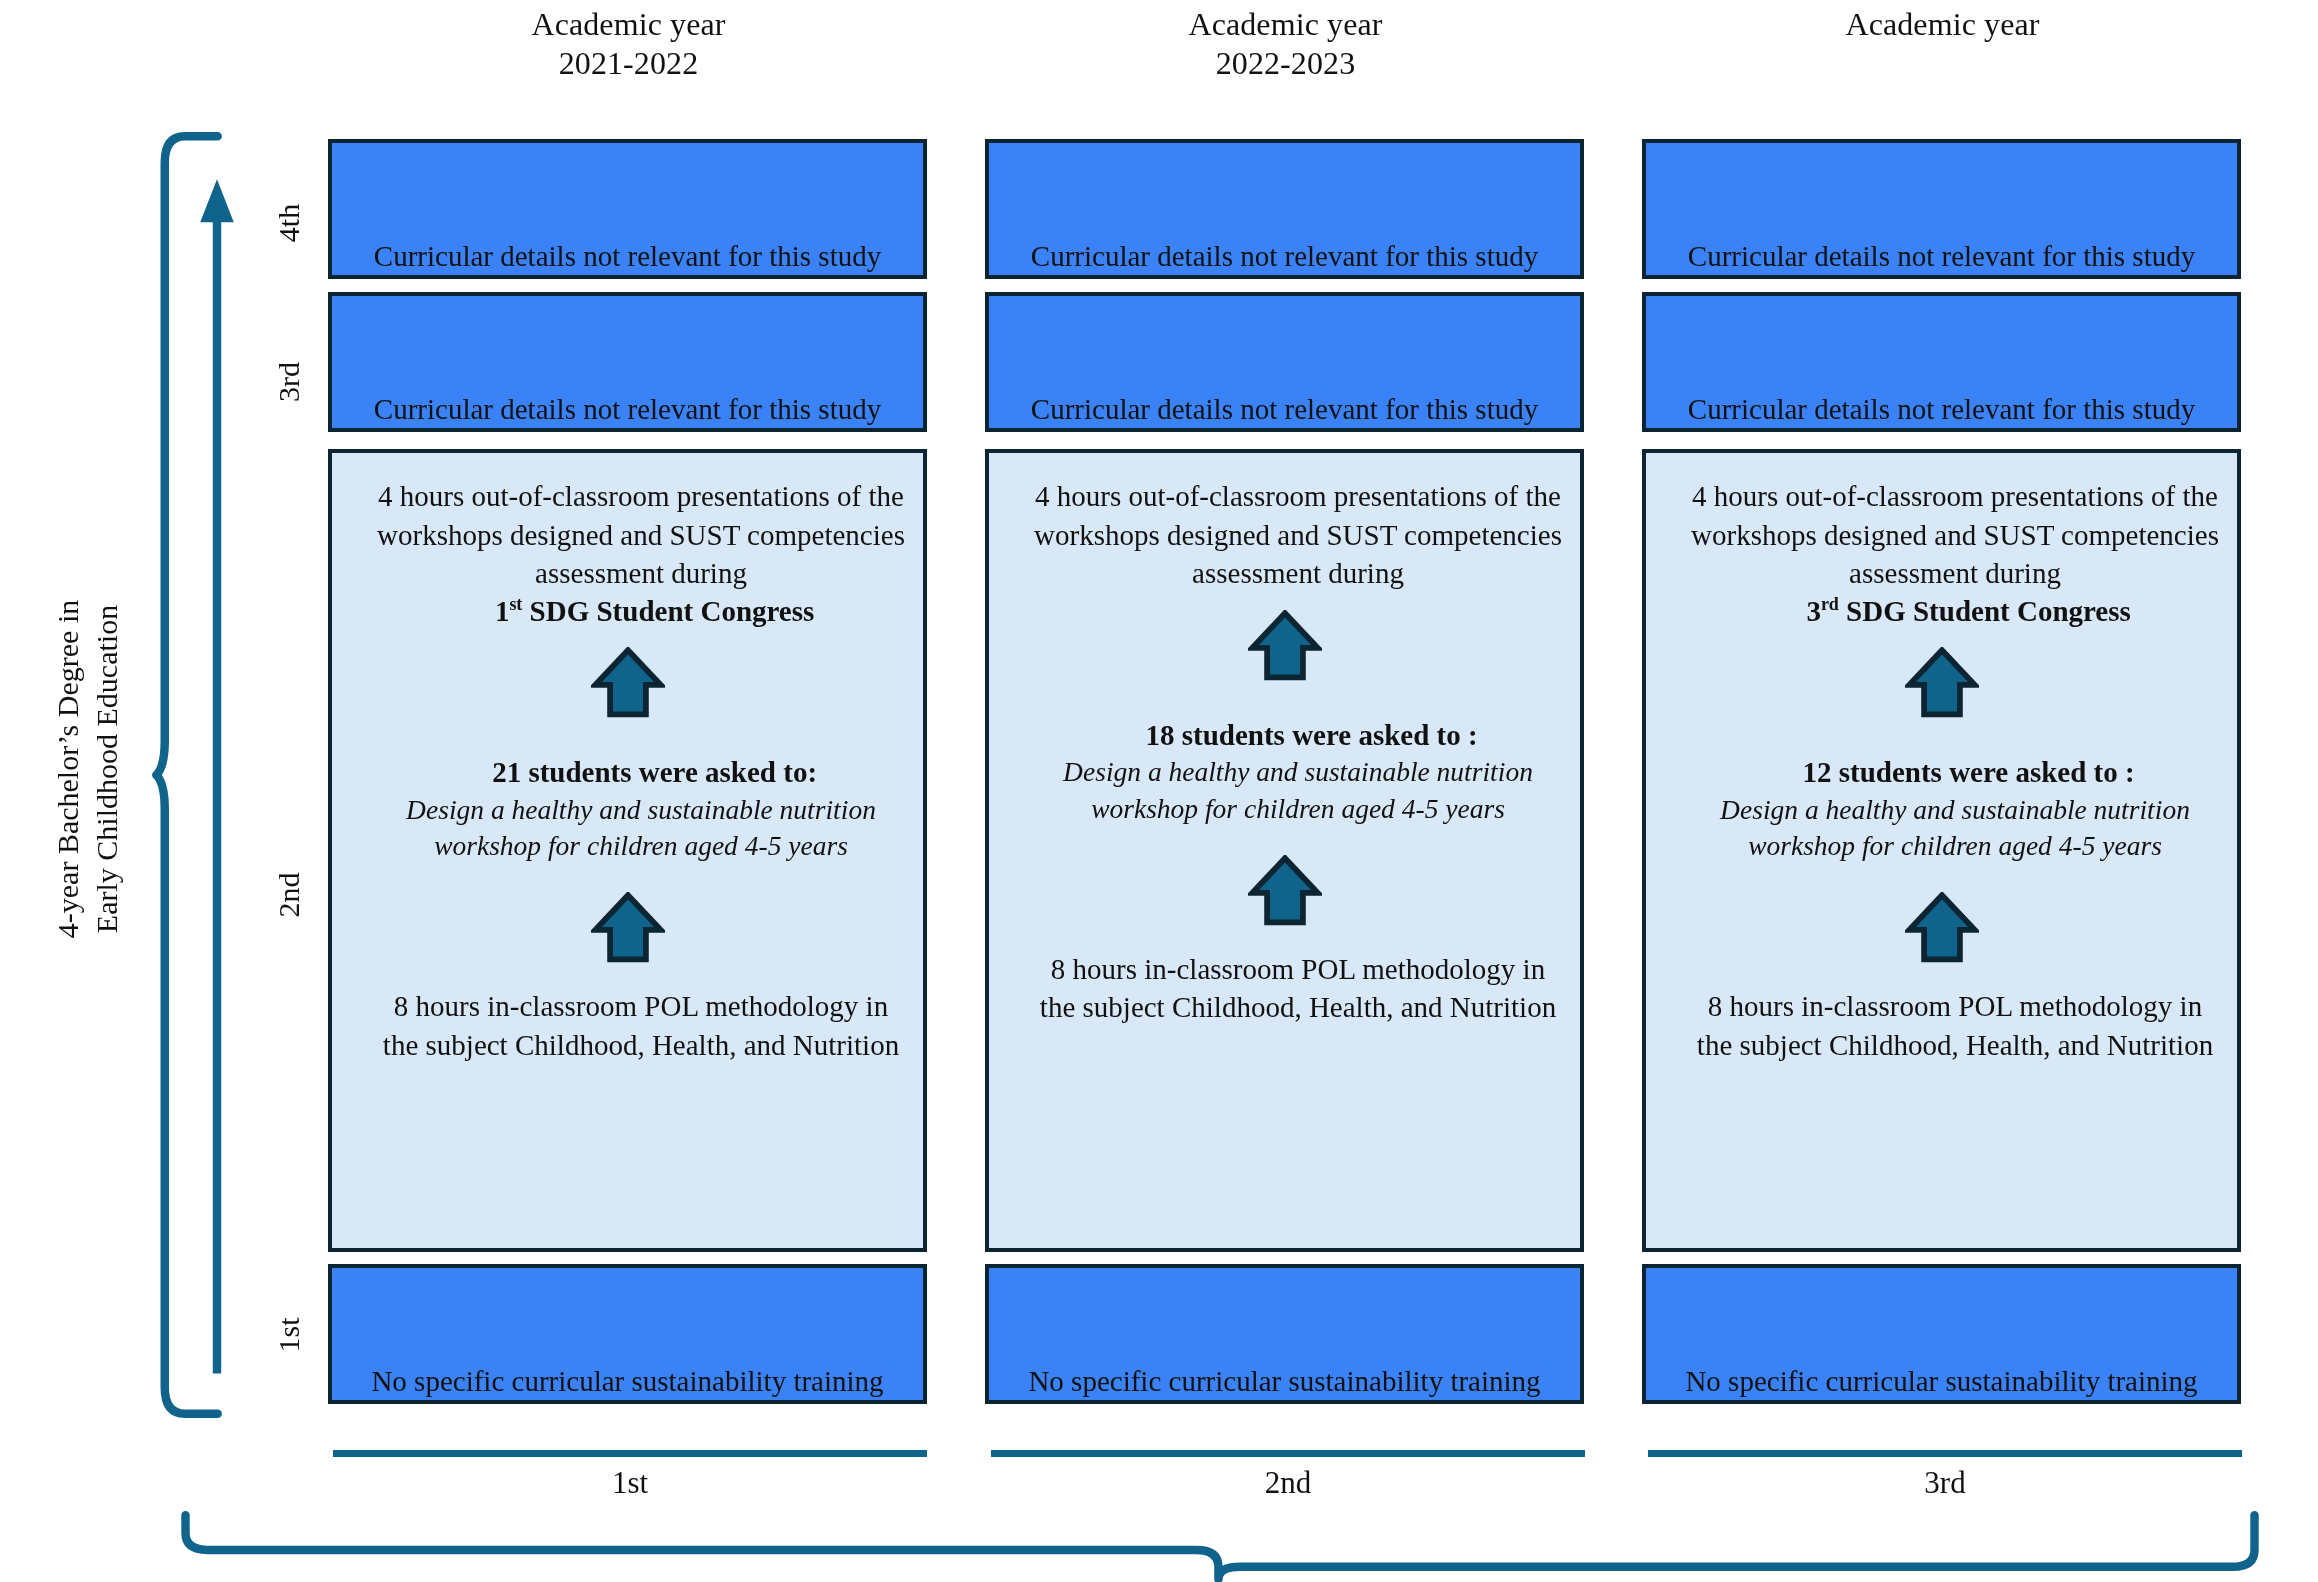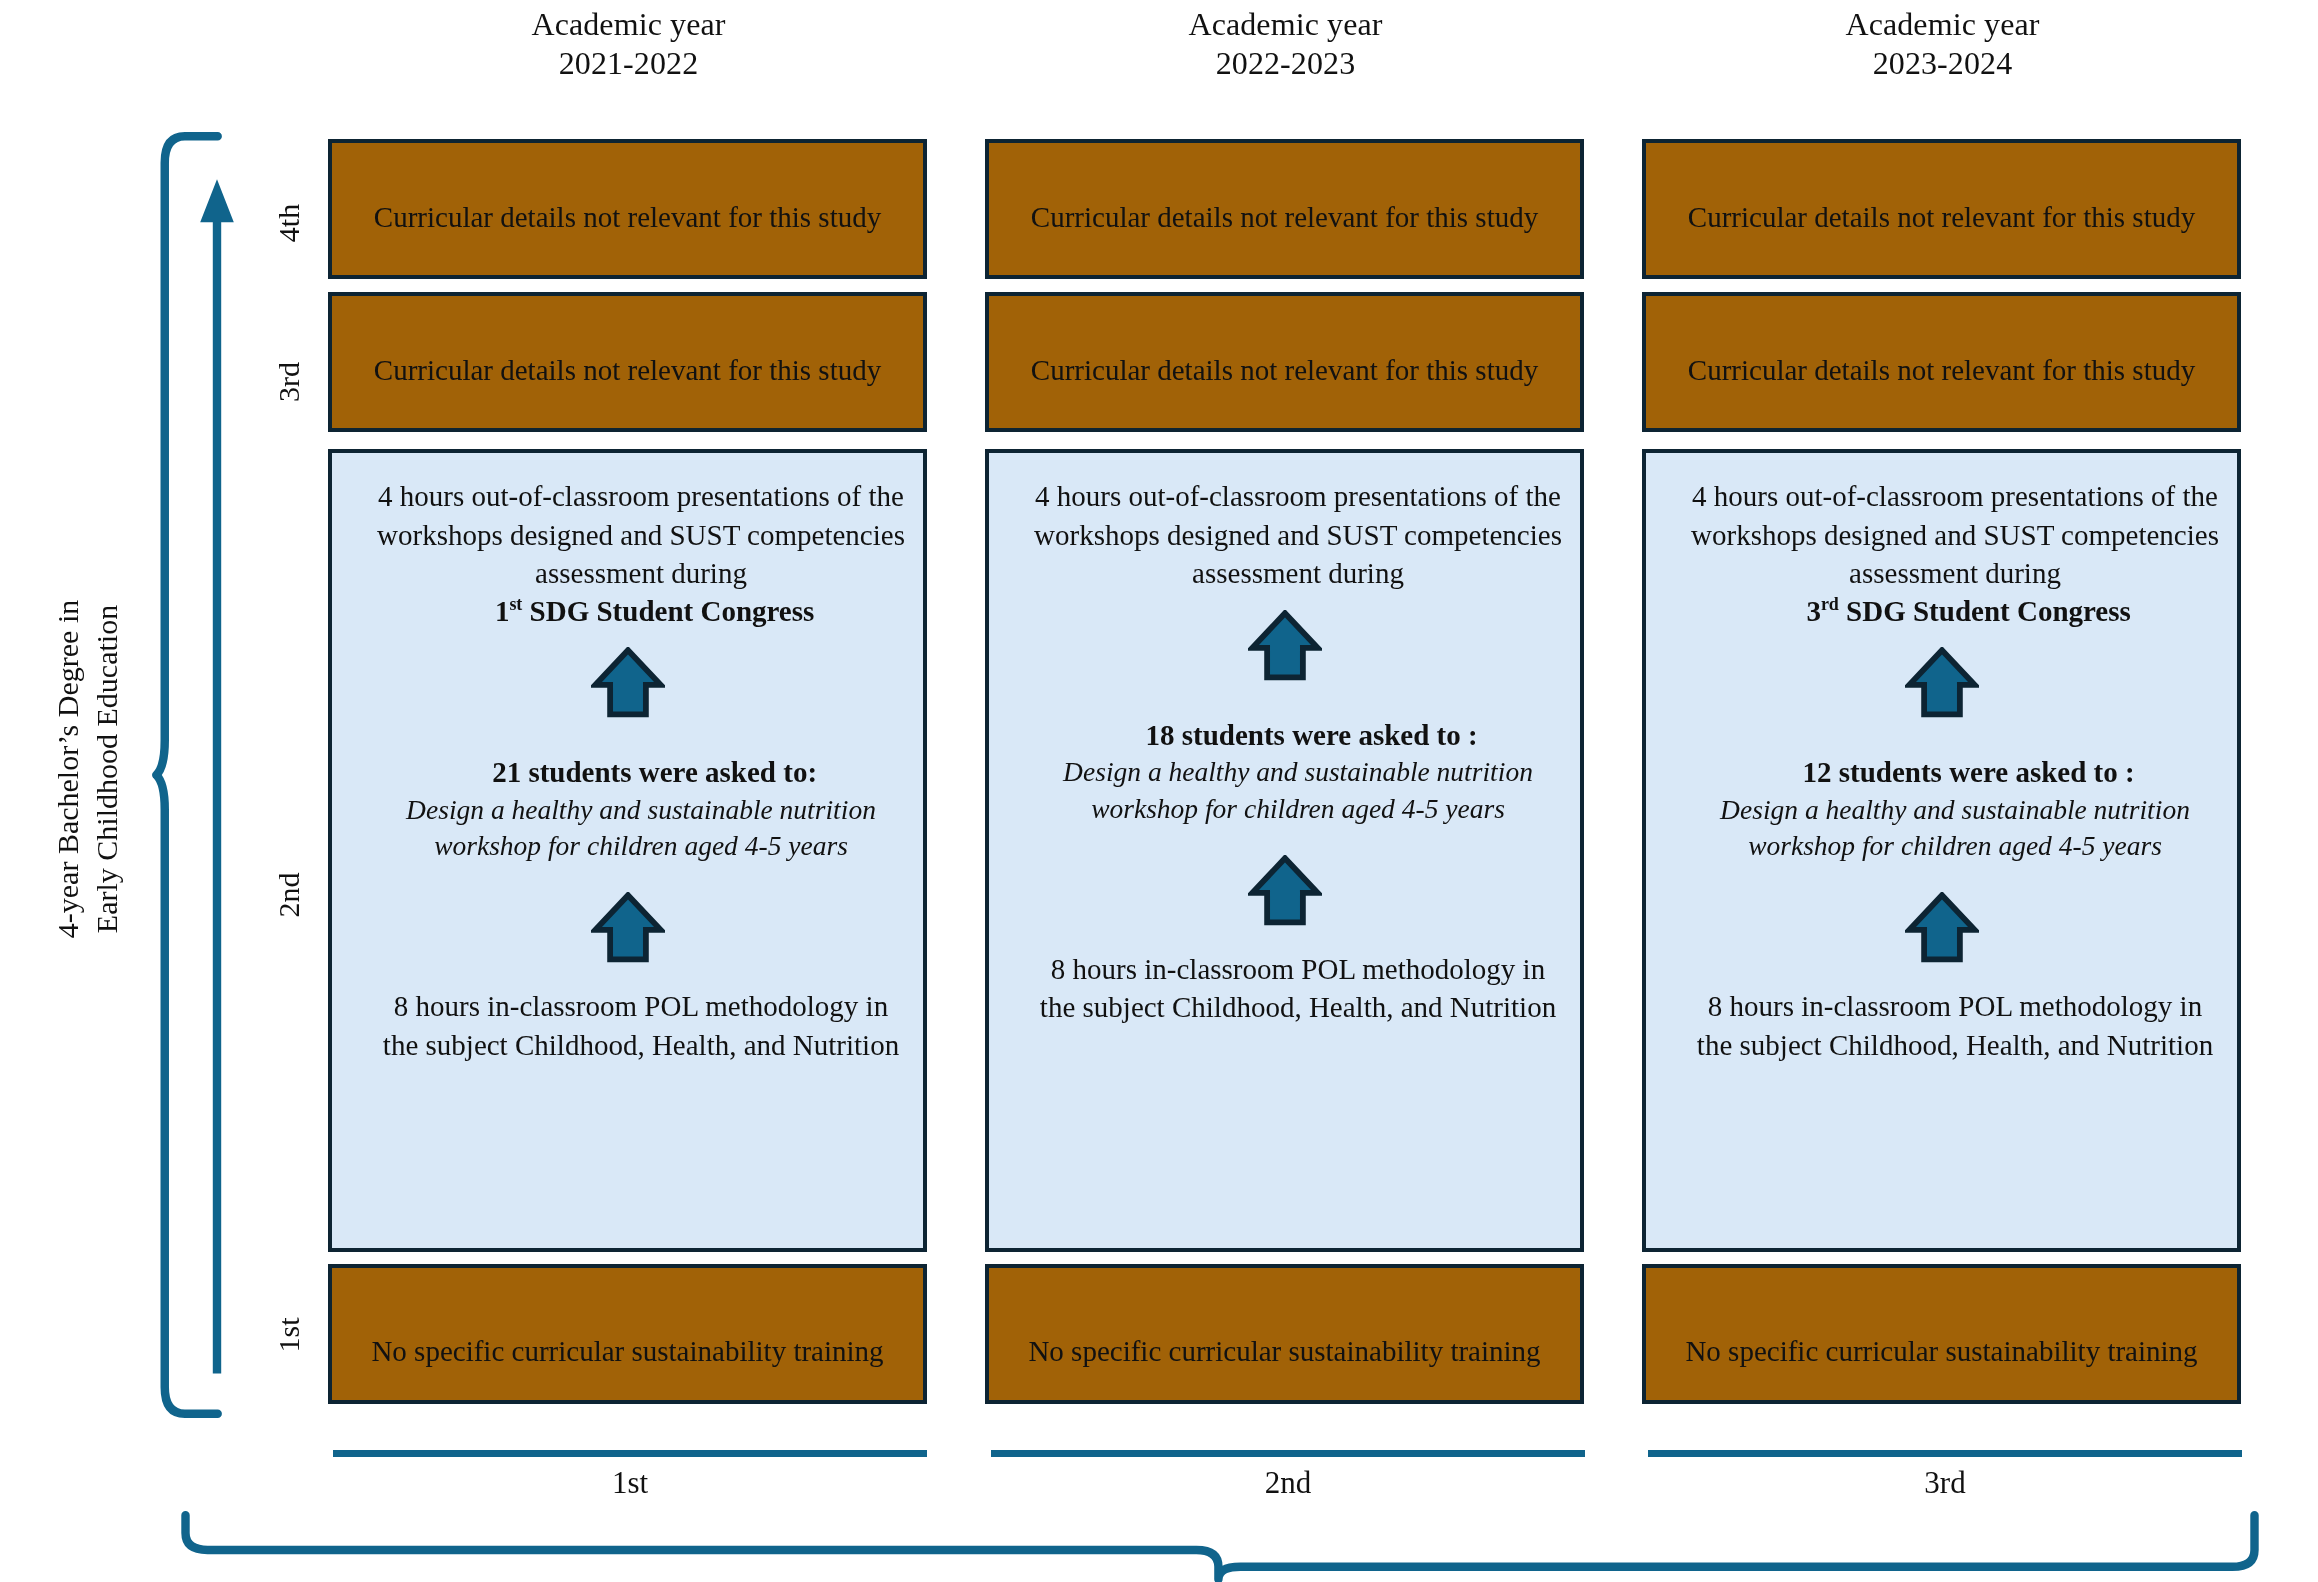--- a/index.html
+++ b/index.html
@@ -27,23 +27,23 @@
     line-height: 1.22;
     color: #111111;
     letter-spacing: 0.1px;
   }
 
   
   .cell {
     position: absolute;
     box-sizing: border-box;
     border: 4.8px solid #0d2433;
-    background: #a16207;
+    background: #3b82f6;
     display: flex;
-    align-items: center;
+    align-items: flex-end;
     justify-content: center;
     text-align: center;
     font-size: 29px;
     line-height: 1.32;
     color: #111111;
   }
   .cell .inner { padding-top: 16px; width: 100%; }
   .cell.blue {
     background: #d9e8f7;
     align-items: flex-start;
@@ -117,21 +117,20 @@
   <div class="col-header" style="left:328px; top:5.3px; width:601px;">
     <div>Academic year</div>
     <div>2021-2022</div>
   </div>
   <div class="col-header" style="left:985px; top:5.3px; width:601px;">
     <div>Academic year</div>
     <div>2022-2023</div>
   </div>
   <div class="col-header" style="left:1642px; top:5.3px; width:601px;">
     <div>Academic year</div>
-    <div>2023-2024</div>
   </div>
 
   <div class="degree-label" style="left:-151px; top:730px; width:476px;">
     <div>4-year Bachelor’s Degree in</div>
     <div>Early Childhood Education</div>
   </div>
 
   <svg class="teal-svg" style="left:153px; top:132px; width:69px; height:1286px;" viewBox="0 0 130 2430" fill="none">
     <path d="M122 8 L60 8 Q22 8 22 58 L22 1150 Q22 1200 6 1215 Q22 1230 22 1280 L22 2372 Q22 2422 60 2422 L122 2422" stroke="#10648c" stroke-width="16" fill="none" stroke-linecap="round" stroke-linejoin="round"></path>
   </svg>

